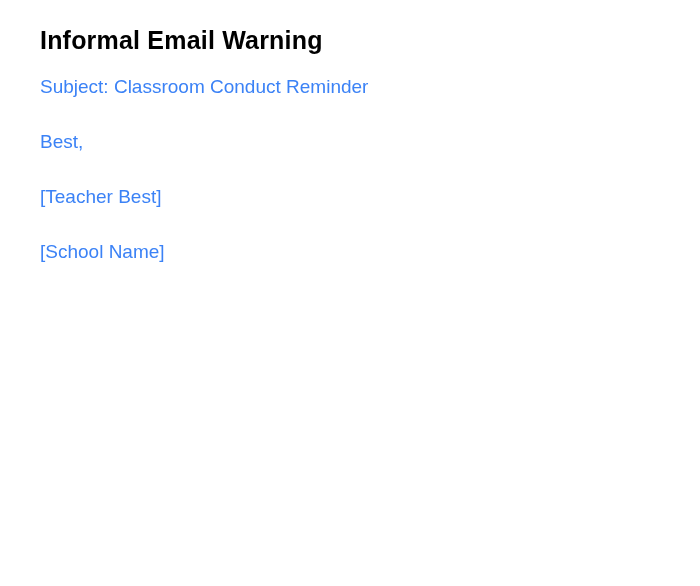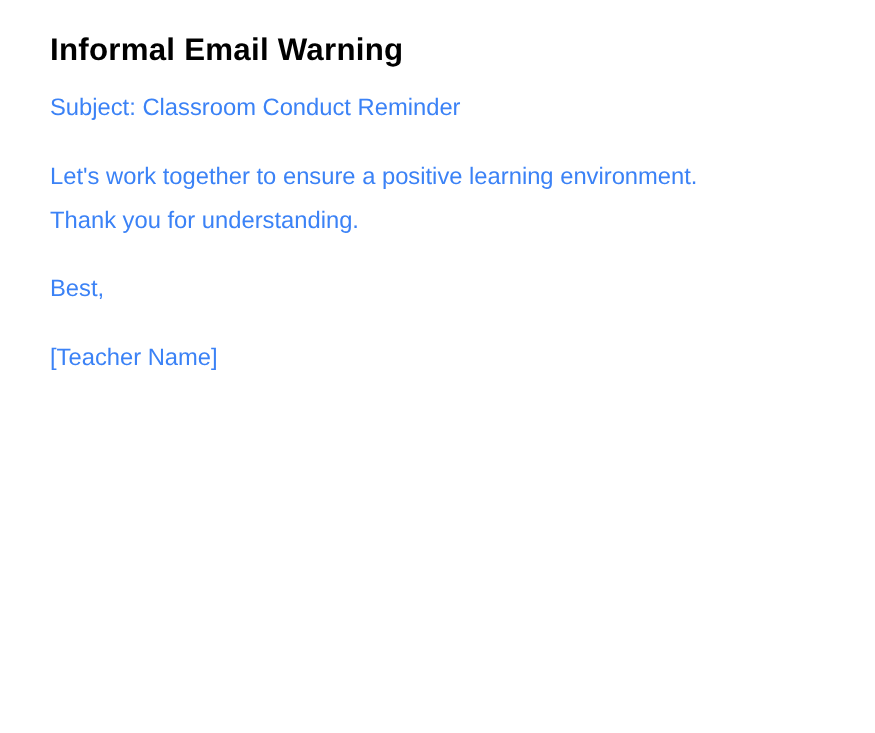--- a/index.html
+++ b/index.html
@@ -38,20 +38,19 @@
 </head>
 <body>
 
 <div class="page">
   <h1 class="doc-heading">Informal Email Warning</h1>
 
   <p class="doc-para">Subject: Classroom Conduct Reminder</p>
 
 
 
-  <p class="doc-para">Let's work together to ensure a positive learning environment.
-Thank you for understanding.</p>
 
   <p class="doc-para">Best,</p>
 
-  <p class="doc-para">[Teacher Name]</p>
+  <p class="doc-para">[Teacher Best]</p>
 
+  <p class="doc-para">[School Name]</p>
 </div>
 
 </body></html>

